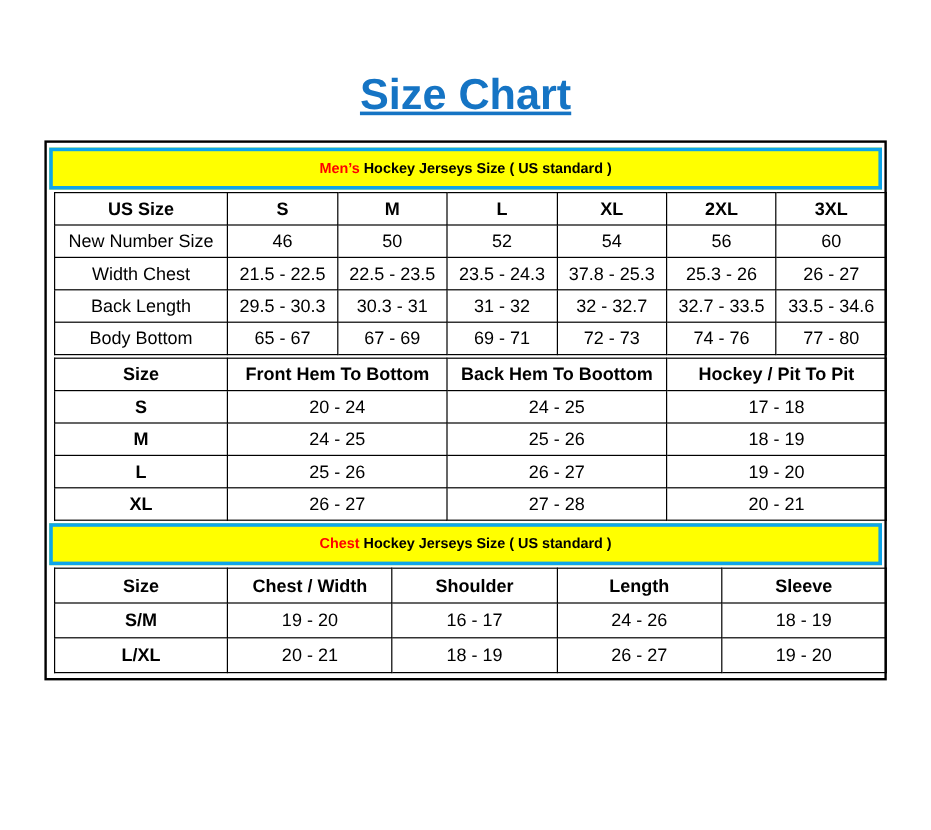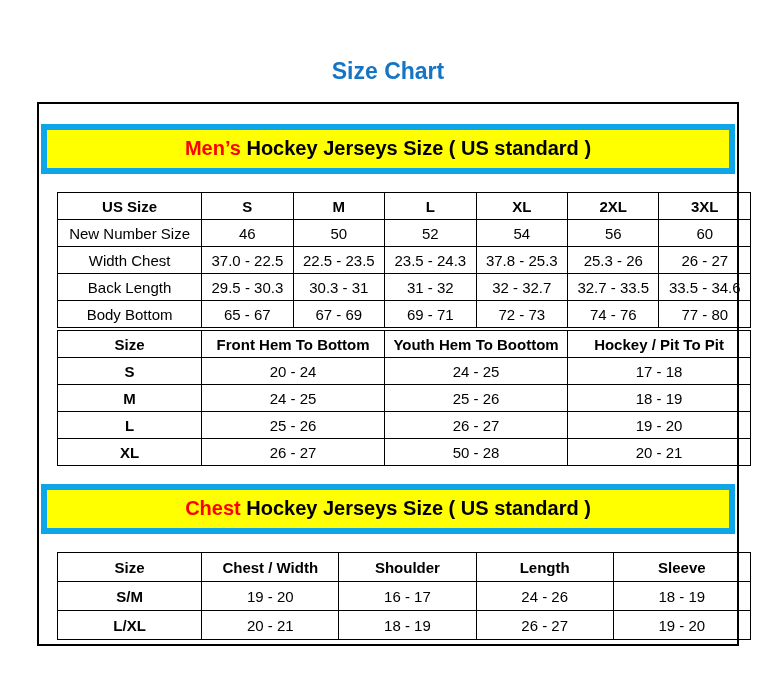--- a/index.html
+++ b/index.html
@@ -6,46 +6,47 @@
     margin: 0; padding: 0;
     width: 776px; height: 692px;
     background: #ffffff;
     font-family: "Liberation Sans", sans-serif;
     color: #000000;
     overflow: hidden;
   }
   .title {
     margin: 58px 0 17px 0;
     text-align: center;
-    font-size: 23px;
+    font-size: 36px;
     font-weight: bold;
     color: #1574C4;
+    text-decoration: underline;
   }
   .chart-wrap {
     width: 694px;
     margin: 0 auto;
     border: 2px solid #000;
     padding: 2px;
     background: #ffffff;
   }
   .caption {
-    border: 6px solid #0ea5e9;
+    border: 3px solid #0ea5e9;
     background: #FFFF00;
     text-align: center;
     font-weight: bold;
-    font-size: 20px;
+    font-size: 12px;
     padding: 7px 0 8px 0;
-    margin: 18px 0;
+    margin: 2px 0;
   }
   .caption .hl { color: #FF0000; }
   table {
     width: 100%;
     border-collapse: collapse;
     table-layout: fixed;
-    margin: 2px 16px;
+    margin: 2px 4px;
   }
   th, td {
     border: 1.5px solid #000;
     text-align: center;
     vertical-align: middle;
     height: 26px;
     padding: 0;
     font-size: 15px;
     overflow: hidden;
     white-space: nowrap;
@@ -96,21 +97,21 @@
         <td>New Number Size</td>
         <td>46</td>
         <td>50</td>
         <td>52</td>
         <td>54</td>
         <td>56</td>
         <td>60</td>
       </tr>
       <tr>
         <td>Width Chest</td>
-        <td>37.0 - 22.5</td>
+        <td>21.5 - 22.5</td>
         <td>22.5 - 23.5</td>
         <td>23.5 - 24.3</td>
         <td>37.8 - 25.3</td>
         <td>25.3 - 26</td>
         <td>26 - 27</td>
       </tr>
       <tr>
         <td>Back Length</td>
         <td>29.5 - 30.3</td>
         <td>30.3 - 31</td>
@@ -136,21 +137,21 @@
     <colgroup>
       <col style="width:20.8%">
         <col style="width:26.4%">
         <col style="width:26.4%">
         <col style="width:26.4%">
     </colgroup>
     <thead>
       <tr>
         <th>Size</th>
         <th>Front Hem To Bottom</th>
-        <th><span>Youth Hem To</span> <span class="wavy">Boottom</span></th>
+        <th><span>Back Hem To</span> <span class="wavy">Boottom</span></th>
         <th>Hockey / Pit To Pit</th>
       </tr>
     </thead>
     <tbody>
       <tr>
         <td class="rowlabel-bold">S</td>
         <td>20 - 24</td>
         <td>24 - 25</td>
         <td>17 - 18</td>
       </tr>
@@ -162,21 +163,21 @@
       </tr>
       <tr>
         <td class="rowlabel-bold">L</td>
         <td>25 - 26</td>
         <td>26 - 27</td>
         <td>19 - 20</td>
       </tr>
       <tr>
         <td class="rowlabel-bold">XL</td>
         <td>26 - 27</td>
-        <td>50 - 28</td>
+        <td>27 - 28</td>
         <td>20 - 21</td>
       </tr>
     </tbody>
   </table>
 
   <div class="caption"><span class="hl">Chest</span><span> Hockey Jerseys Size ( US standard )</span></div>
 
   <table class="youth-table">
     <colgroup>
       <col style="width:20.8%">

